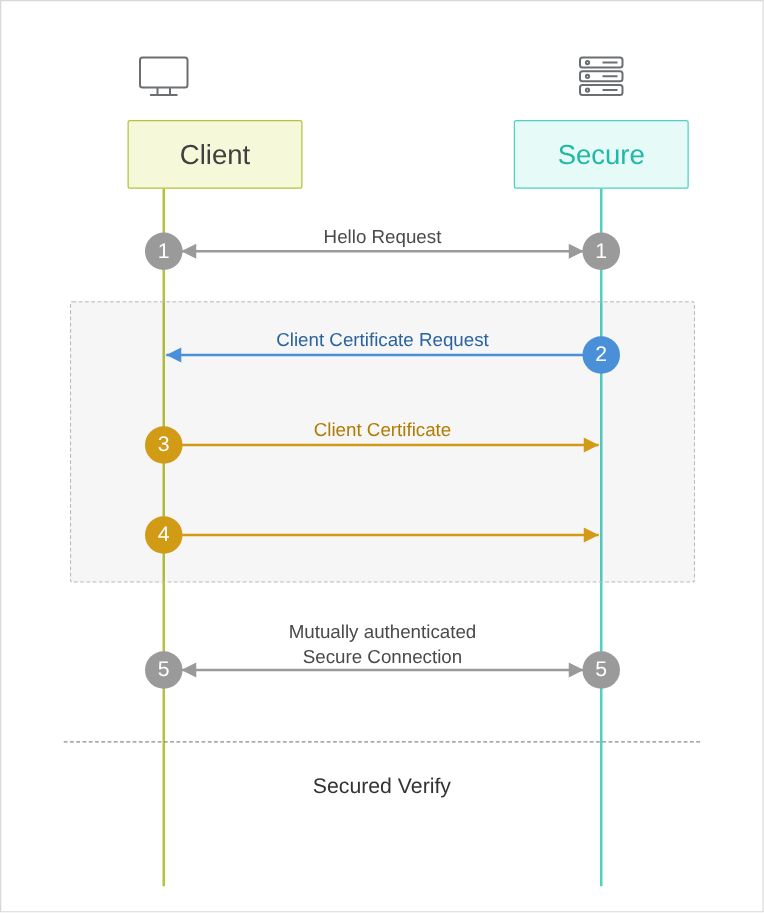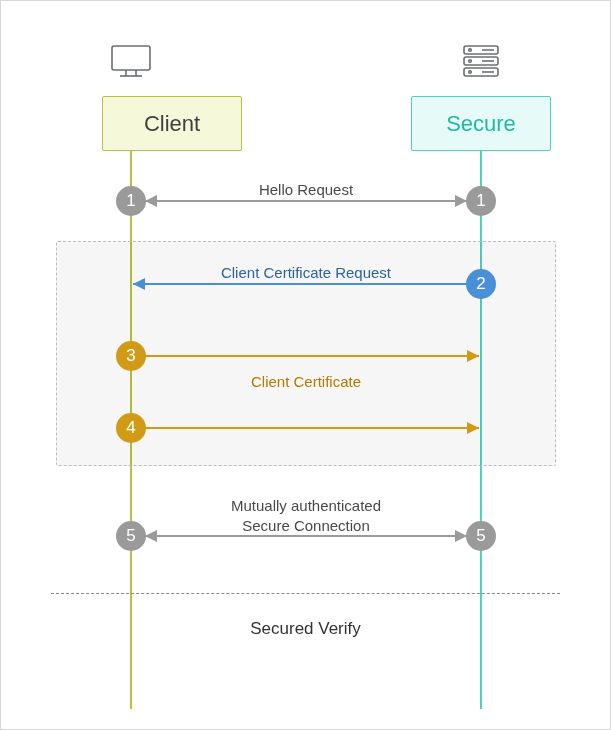--- a/index.html
+++ b/index.html
@@ -87,21 +87,21 @@
   .step .label {
     position: absolute;
     left: 130px;
     width: 350px;
     text-align: center;
     font-size: 15px;
     color: #4a4a4a;
   }
   .step .label.tall { line-height: 1.3; }
   .step.blue .label { color: #2a63a0; }
-  .step.gold .label { color: #b07b00; margin-top: 37px; }
+  .step.gold .label { color: #b07b00; }
 
   .arrowline {
     position: absolute;
     height: 2px;
     background: #9a9a9a;
   }
   .arrowline.blue { background: #4a90d9; }
   .arrowline.gold { background: #d19b15; }
   .arrowhead {
     position: absolute;

